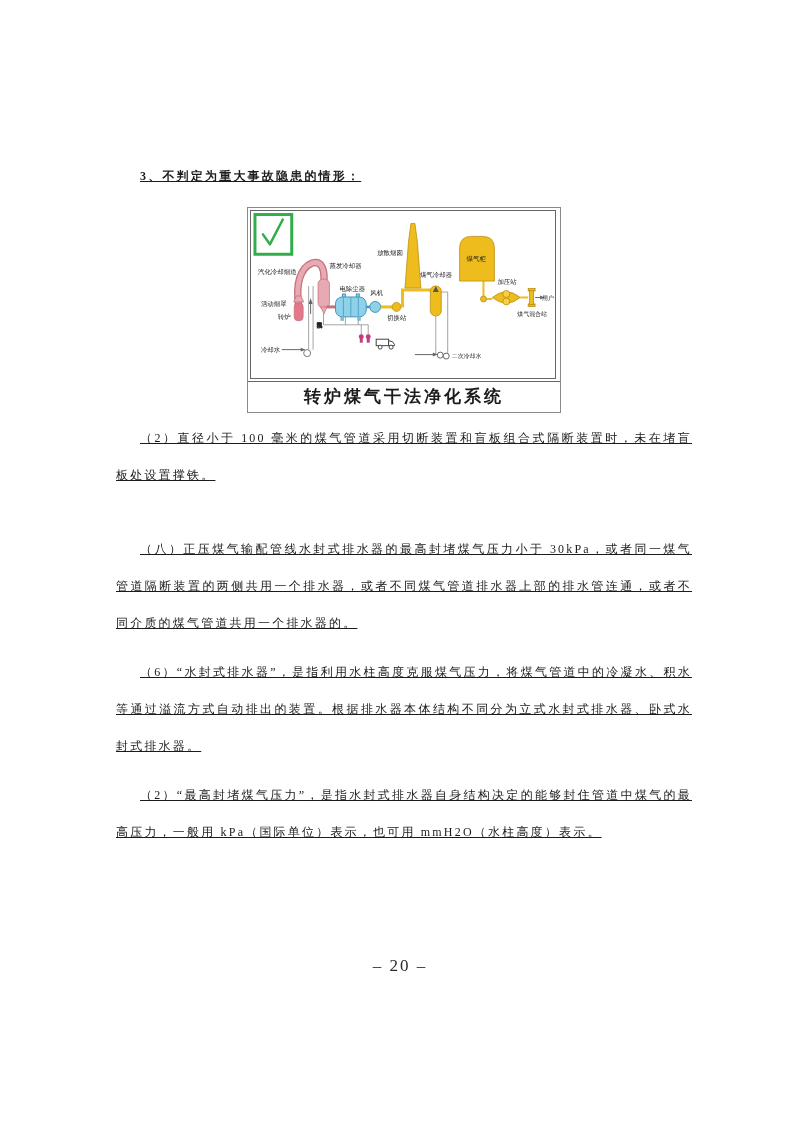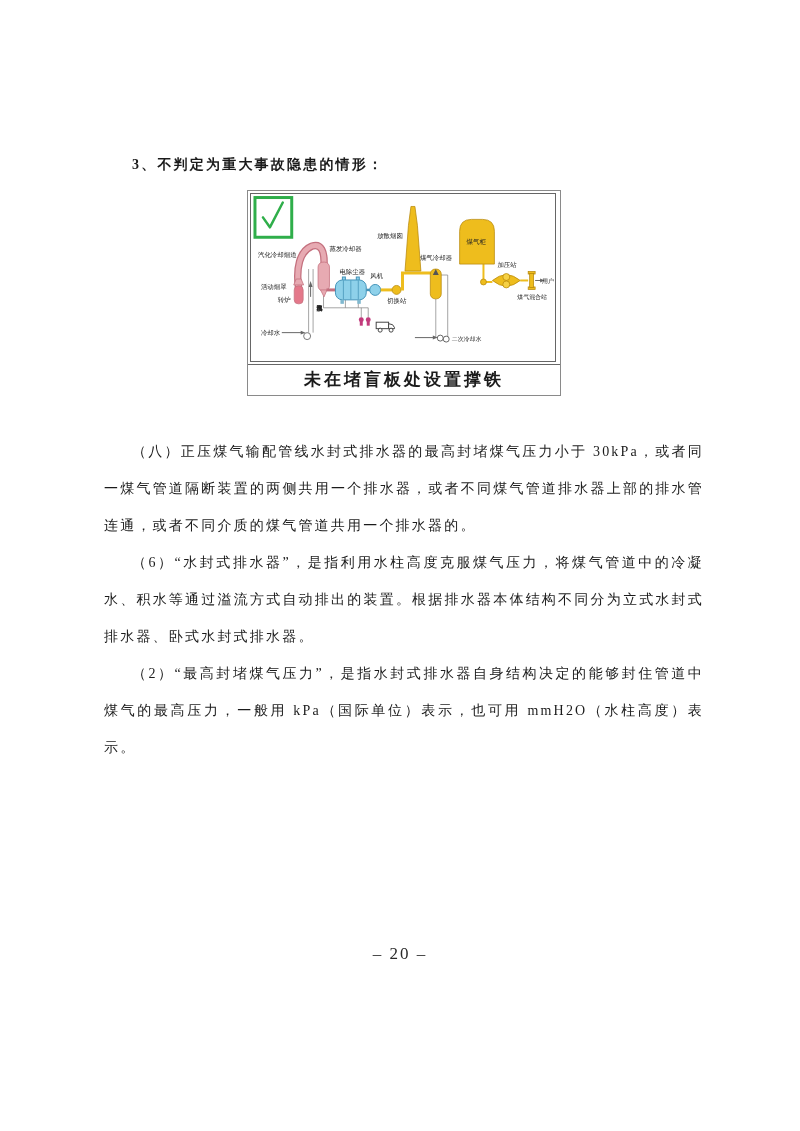--- a/index.html
+++ b/index.html
@@ -1,21 +1,21 @@
 <!DOCTYPE html>
 <html style="--c-yellow: #eebd1d; --c-yellow-dark: #b8880a; --c-blue: #8ed1ea; --c-blue-dark: #4493b8; --c-pink: #e7aab2; --c-pink-dark: #c4707e; --c-red: #e4788a; --c-magenta: #c23b7c; --c-green: #2fae4a;"><head>
 <meta charset="utf-8">
 <style>
   html,body{margin:0;padding:0;background:#ffffff;}
   body{width:800px;height:1131px;position:relative;overflow:hidden;
        font-family:"Liberation Serif","DejaVu Serif",serif;color:#1b1b1b;}
   .page{position:relative;width:800px;height:1131px;background:#fff;}
   .text-col{width:600px;margin-left:104px;}
-  .body-p{font-size:14px;line-height:37px;letter-spacing:2.2px;
-          text-align:justify;text-indent:2em;margin:0;}
+  .body-p{font-size:12px;line-height:37px;letter-spacing:2.2px;
+          text-align:justify;text-indent:2em;margin:12px;text-decoration:underline;}
   .heading{font-weight:bold;}
   .h-first{padding-top:146px;}
   .gap-above{margin-top:37px;}
   
   .figure{width:312px;margin:7px auto 0 auto;border:1px solid #8a8a8a;background:#fff;}
   .figure svg{display:block;margin:2px;border:1px solid #666;}
   .fig-caption{border-top:1px solid #666;text-align:center;font-weight:bold;
                font-size:17px;letter-spacing:3px;padding:3px 0 4px 0;}
   
   .py{fill:var(--c-yellow);stroke:var(--c-yellow-dark);stroke-width:1.5;}
@@ -164,23 +164,24 @@
         <text x="240" y="168" class="lbl">风机</text>
         <text x="274" y="218" class="lbl">切换站</text>
         <text x="254" y="88" class="lbl">放散烟囱</text>
         <text x="340" y="132" class="lbl">煤气冷却器</text>
         <text x="434" y="100" class="lbl">煤气柜</text>
         <text x="496" y="146" class="lbl">加压站</text>
         <text x="586" y="178" class="lbl-s">用户</text>
         <text x="536" y="210" class="lbl-s">煤气混合站</text>
         <text x="404" y="295" class="lbl-s">二次冷却水</text>
       </svg>
-      <div class="fig-caption">未在堵盲板处设置撑铁</div>
+      <div class="fig-caption">转炉煤气干法净化系统</div>
     </div>
 
+    <p class="body-p" style="margin-top:7px">（2）直径小于 100 毫米的煤气管道采用切断装置和盲板组合式隔断装置时，未在堵盲板处设置撑铁。</p>
 
     <p class="body-p gap-above">（八）正压煤气输配管线水封式排水器的最高封堵煤气压力小于 30kPa，或者同一煤气管道隔断装置的两侧共用一个排水器，或者不同煤气管道排水器上部的排水管连通，或者不同介质的煤气管道共用一个排水器的。</p>
 
 
     <p class="body-p">（6）“水封式排水器”，是指利用水柱高度克服煤气压力，将煤气管道中的冷凝水、积水等通过溢流方式自动排出的装置。根据排水器本体结构不同分为立式水封式排水器、卧式水封式排水器。</p>
 
     <p class="body-p">（2）“最高封堵煤气压力”，是指水封式排水器自身结构决定的能够封住管道中煤气的最高压力，一般用 kPa（国际单位）表示，也可用 mmH2O（水柱高度）表示。</p>
   </div>
 
   <div class="footer">– 20 –</div>

